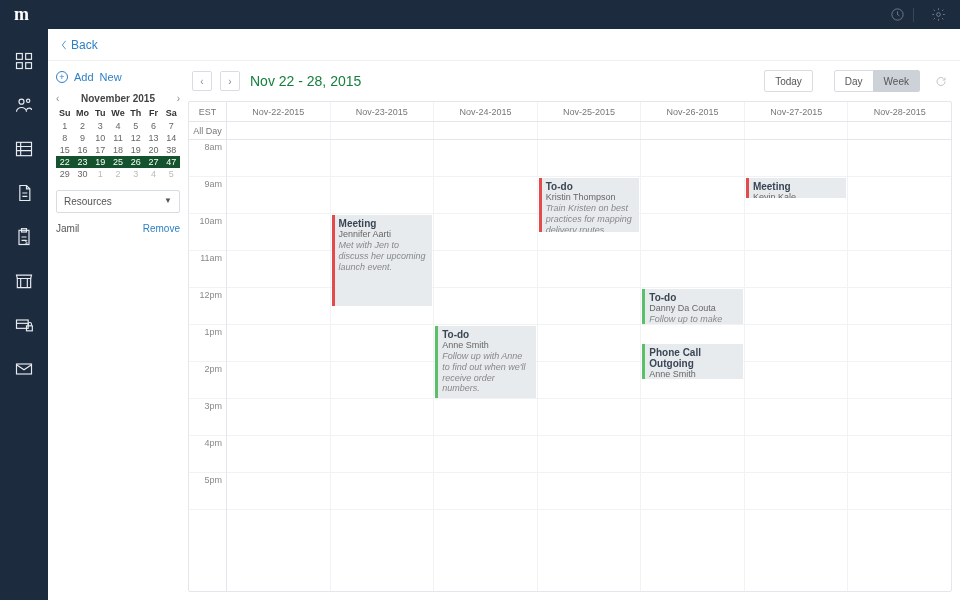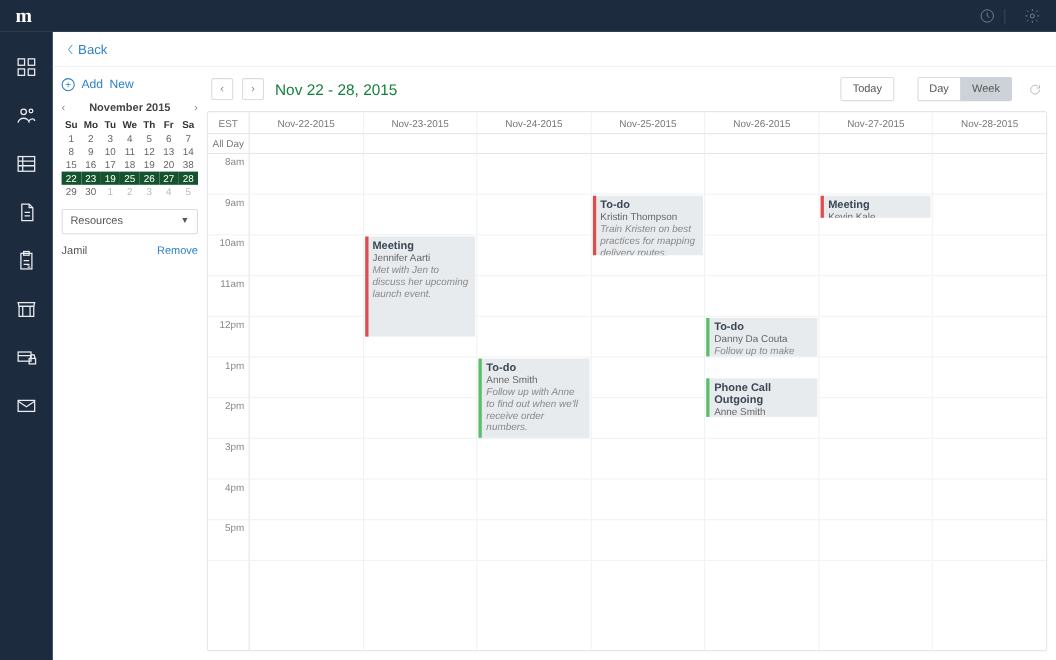--- a/index.html
+++ b/index.html
@@ -218,21 +218,21 @@
               <div class="minimonth-day">18</div>
               <div class="minimonth-day">19</div>
               <div class="minimonth-day">20</div>
               <div class="minimonth-day">38</div>
               <div class="minimonth-day selected">22</div>
               <div class="minimonth-day selected">23</div>
               <div class="minimonth-day selected">19</div>
               <div class="minimonth-day selected">25</div>
               <div class="minimonth-day selected">26</div>
               <div class="minimonth-day selected">27</div>
-              <div class="minimonth-day selected">28</div>
+              <div class="minimonth-day selected">47</div>
               <div class="minimonth-day">29</div>
               <div class="minimonth-day">30</div>
               <div class="minimonth-day other">1</div>
               <div class="minimonth-day other">2</div>
               <div class="minimonth-day other">3</div>
               <div class="minimonth-day other">4</div>
               <div class="minimonth-day other">5</div>
             </div>
         </div>
 

